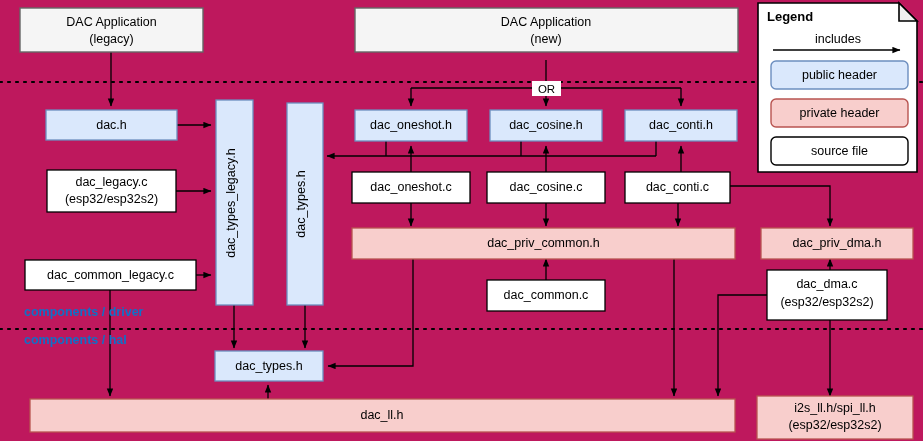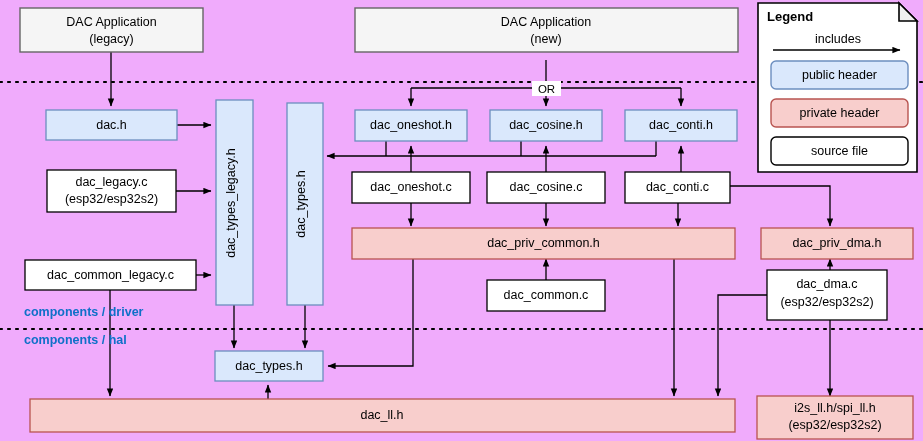--- a/index.html
+++ b/index.html
@@ -1,17 +1,17 @@
 <!DOCTYPE html>
 <html><head>
 <meta charset="utf-8">
 <style>
   html,body{margin:0;padding:0;background:#ffffff;}
   body{font-family:"Liberation Sans", sans-serif;}
-  #stage{position:relative;width:923px;height:441px;background:#f0abfc;overflow:hidden;}
+  #stage{position:relative;width:923px;height:441px;background:#be185d;overflow:hidden;}
   svg{position:absolute;top:0;left:0;width:923px;height:441px;}
   .bx-text{font-family:"Liberation Sans", sans-serif;font-size:12.5px;fill:#000000;text-anchor:middle;dominant-baseline:middle;}
   .leg-title{font-family:"Liberation Sans", sans-serif;font-size:13px;font-weight:bold;fill:#000000;}
   .zone-text{font-family:"Liberation Sans", sans-serif;font-size:12.5px;font-weight:bold;fill:#0f70c8;}
   .or-text{font-family:"Liberation Sans", sans-serif;font-size:11.5px;fill:#000000;text-anchor:middle;}
   .vert-text{font-family:"Liberation Sans", sans-serif;font-size:12.5px;fill:#000000;text-anchor:middle;}
 </style>
 </head>
 <body>
 

